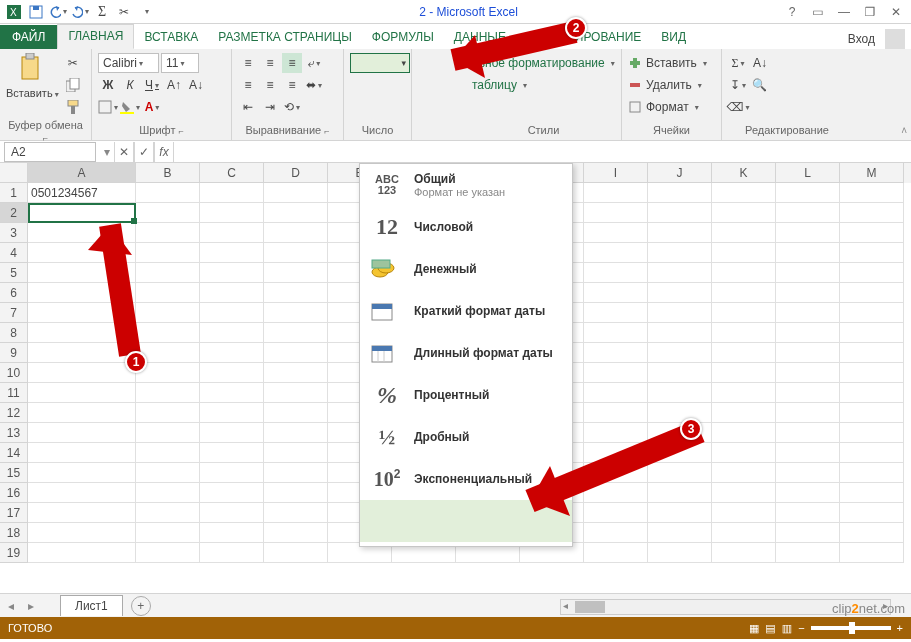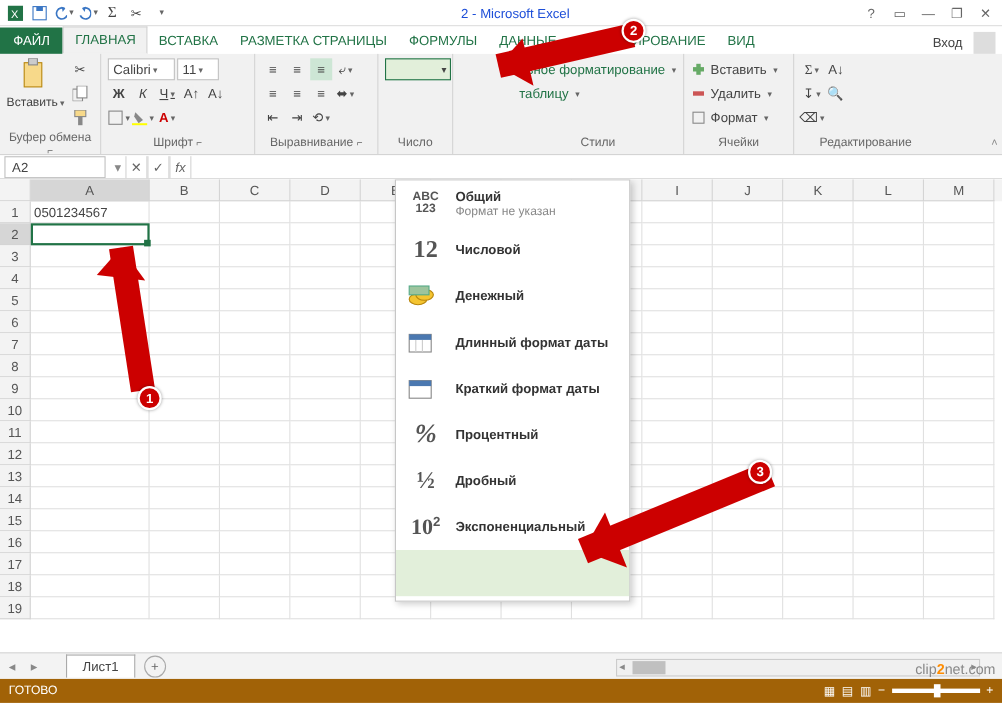--- a/index.html
+++ b/index.html
@@ -643,37 +643,37 @@
         </div>
         <div class="txt">
           <div class="t">Денежный</div>
         </div>
       </div>
     <div class="item">
         <div class="icon">
           <svg width="24" height="22">
             <rect x="2" y="4" width="20" height="16" fill="#fff" stroke="#888"></rect>
             <rect x="2" y="4" width="20" height="5" fill="#4a78b0"></rect>
-            <line x1="8" y1="9" x2="8" y2="20" stroke="#ccc"></line>
-            <line x1="14" y1="9" x2="14" y2="20" stroke="#ccc"></line>
           </svg>
         </div>
         <div class="txt">
-          <div class="t">Длинный формат даты</div>
+          <div class="t">Краткий формат даты</div>
         </div>
       </div>
     <div class="item">
         <div class="icon">
           <svg width="24" height="22">
             <rect x="2" y="4" width="20" height="16" fill="#fff" stroke="#888"></rect>
             <rect x="2" y="4" width="20" height="5" fill="#4a78b0"></rect>
+            <line x1="8" y1="9" x2="8" y2="20" stroke="#ccc"></line>
+            <line x1="14" y1="9" x2="14" y2="20" stroke="#ccc"></line>
           </svg>
         </div>
         <div class="txt">
-          <div class="t">Краткий формат даты</div>
+          <div class="t">Длинный формат даты</div>
         </div>
       </div>
     <div class="item">
         <div class="icon" style="font-family:serif;font-size:24px;font-style:italic;">%</div>
         <div class="txt">
           <div class="t">Процентный</div>
         </div>
       </div>
     <div class="item">
         <div class="icon" style="font-family:serif;font-size:22px;">½</div>

